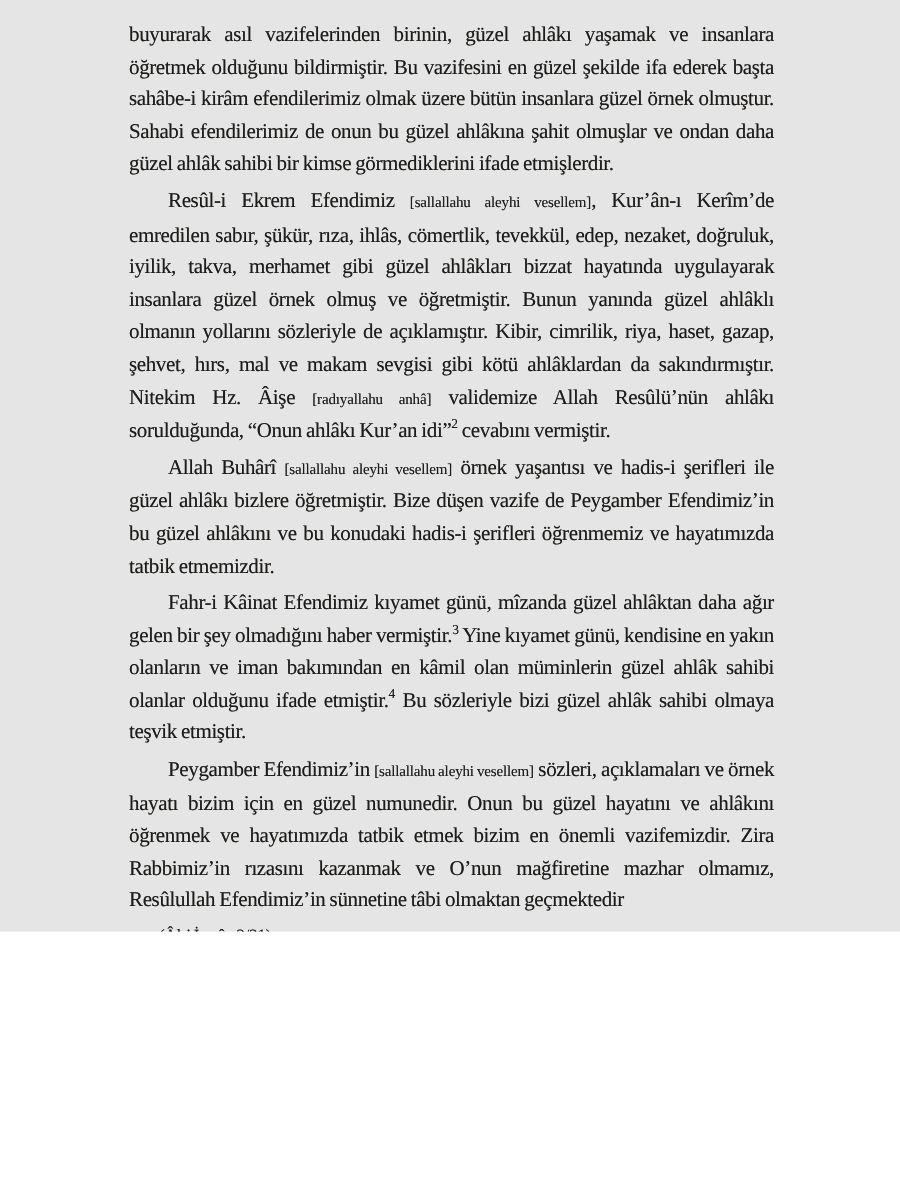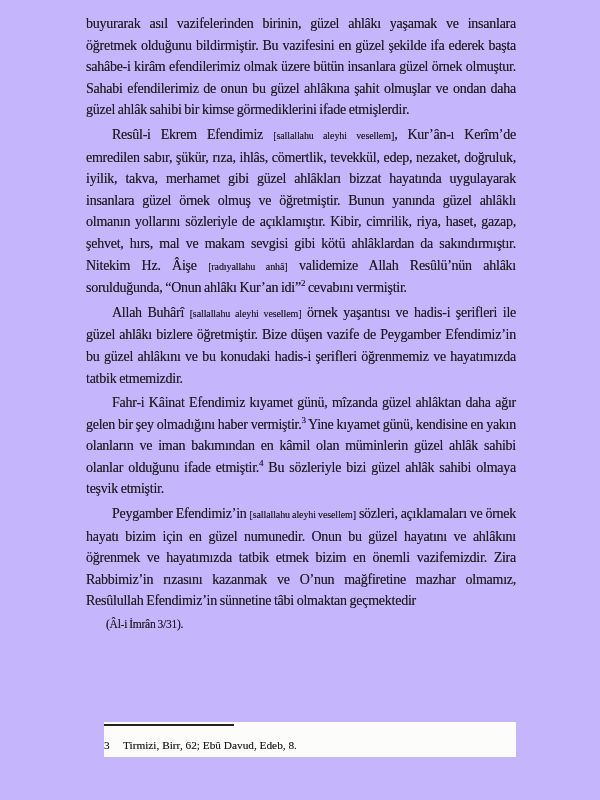--- a/index.html
+++ b/index.html
@@ -3,22 +3,22 @@
 <meta charset="utf-8">
 <style>
   html, body { margin: 0; padding: 0; }
   body {
     width: 600px; height: 800px;
     font-family: "Liberation Serif", "DejaVu Serif", serif;
     background: #ffffff;
   }
   .page {
     position: relative;
-    width: 600px; height: 800px;
-    background: #c4b5fd;
+    width: 600px; height: 621px;
+    background: #e5e5e5;
     overflow: hidden;
   }
   .body-text {
     position: absolute;
     top: 13px; left: 86px;
     width: 430px;
     color: #1d1c1a;
     font-size: 14px;
     letter-spacing: -0.25px;
     word-spacing: -0.5px;

